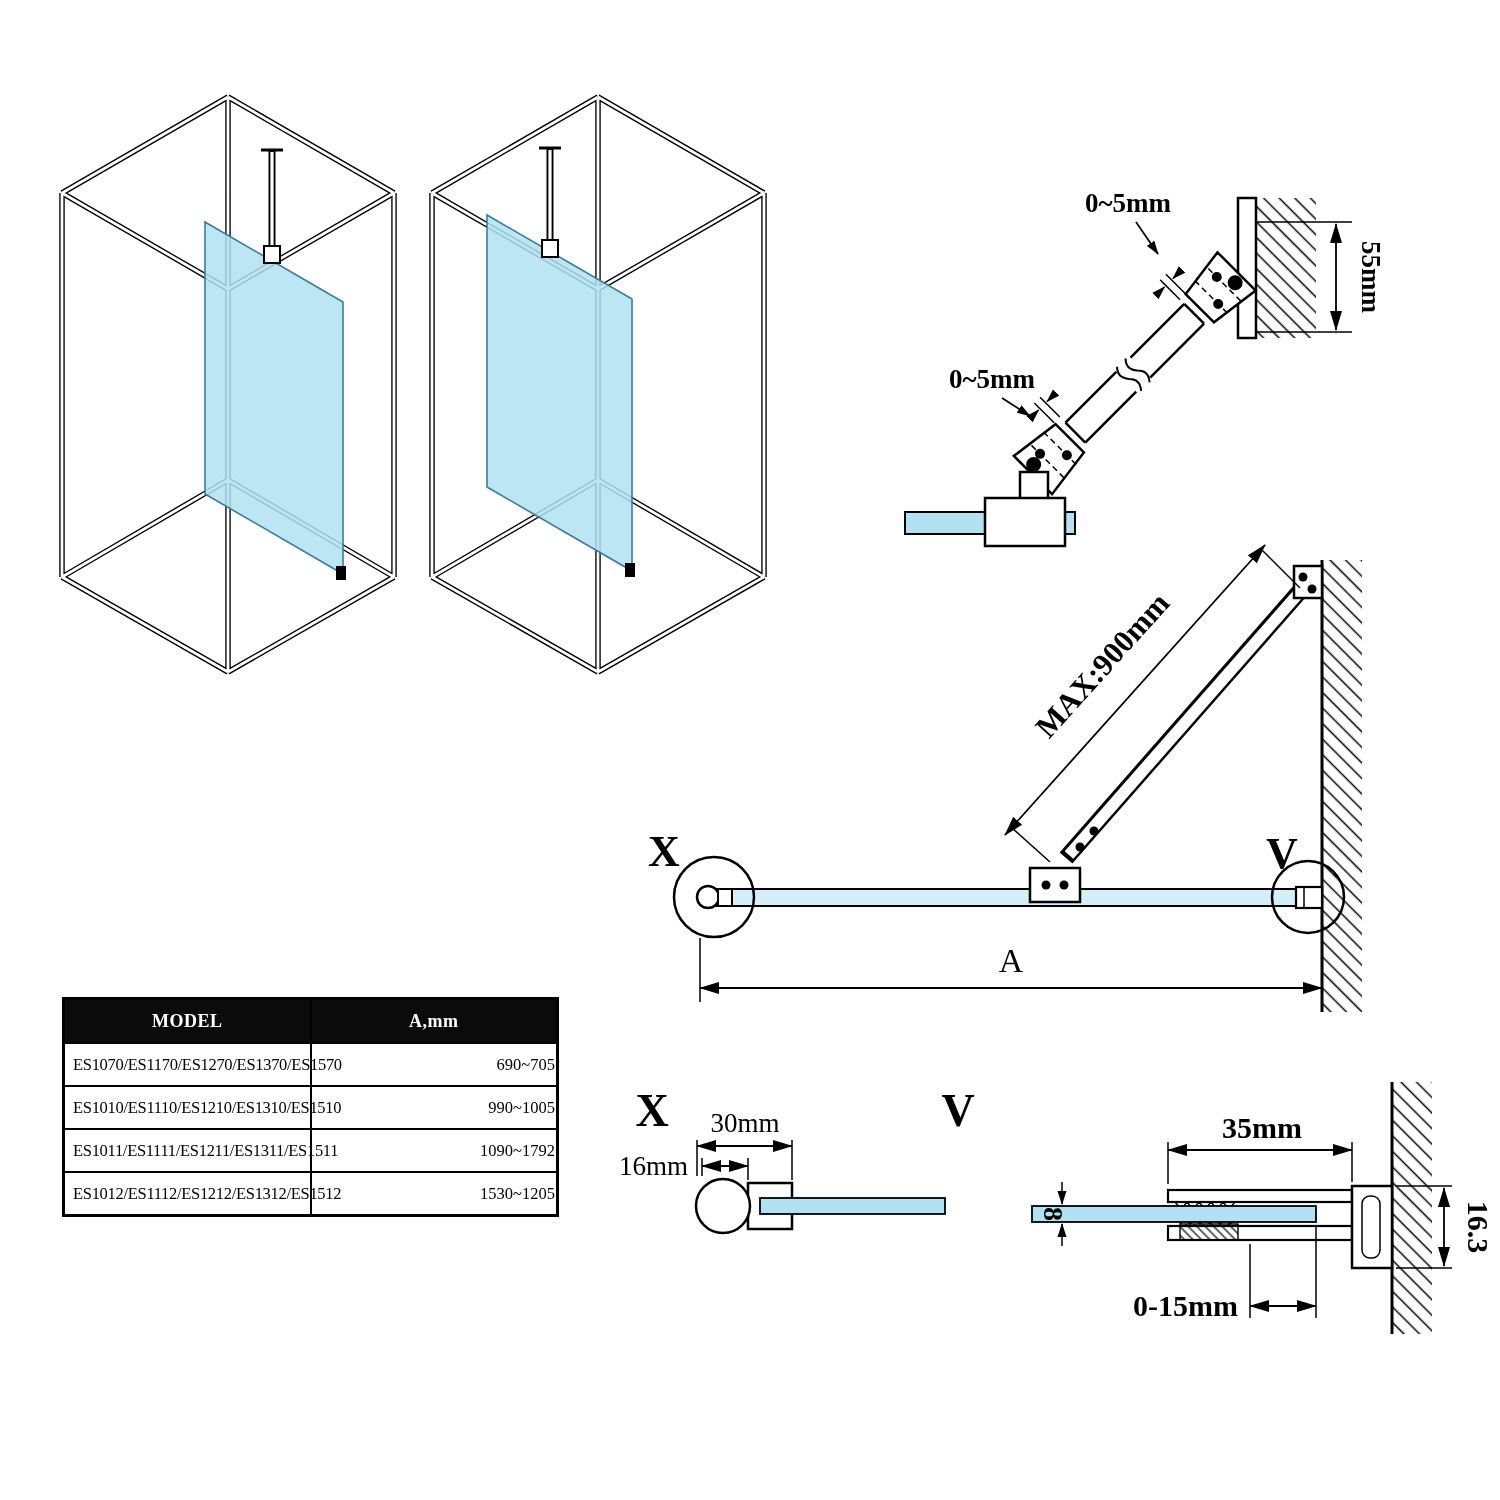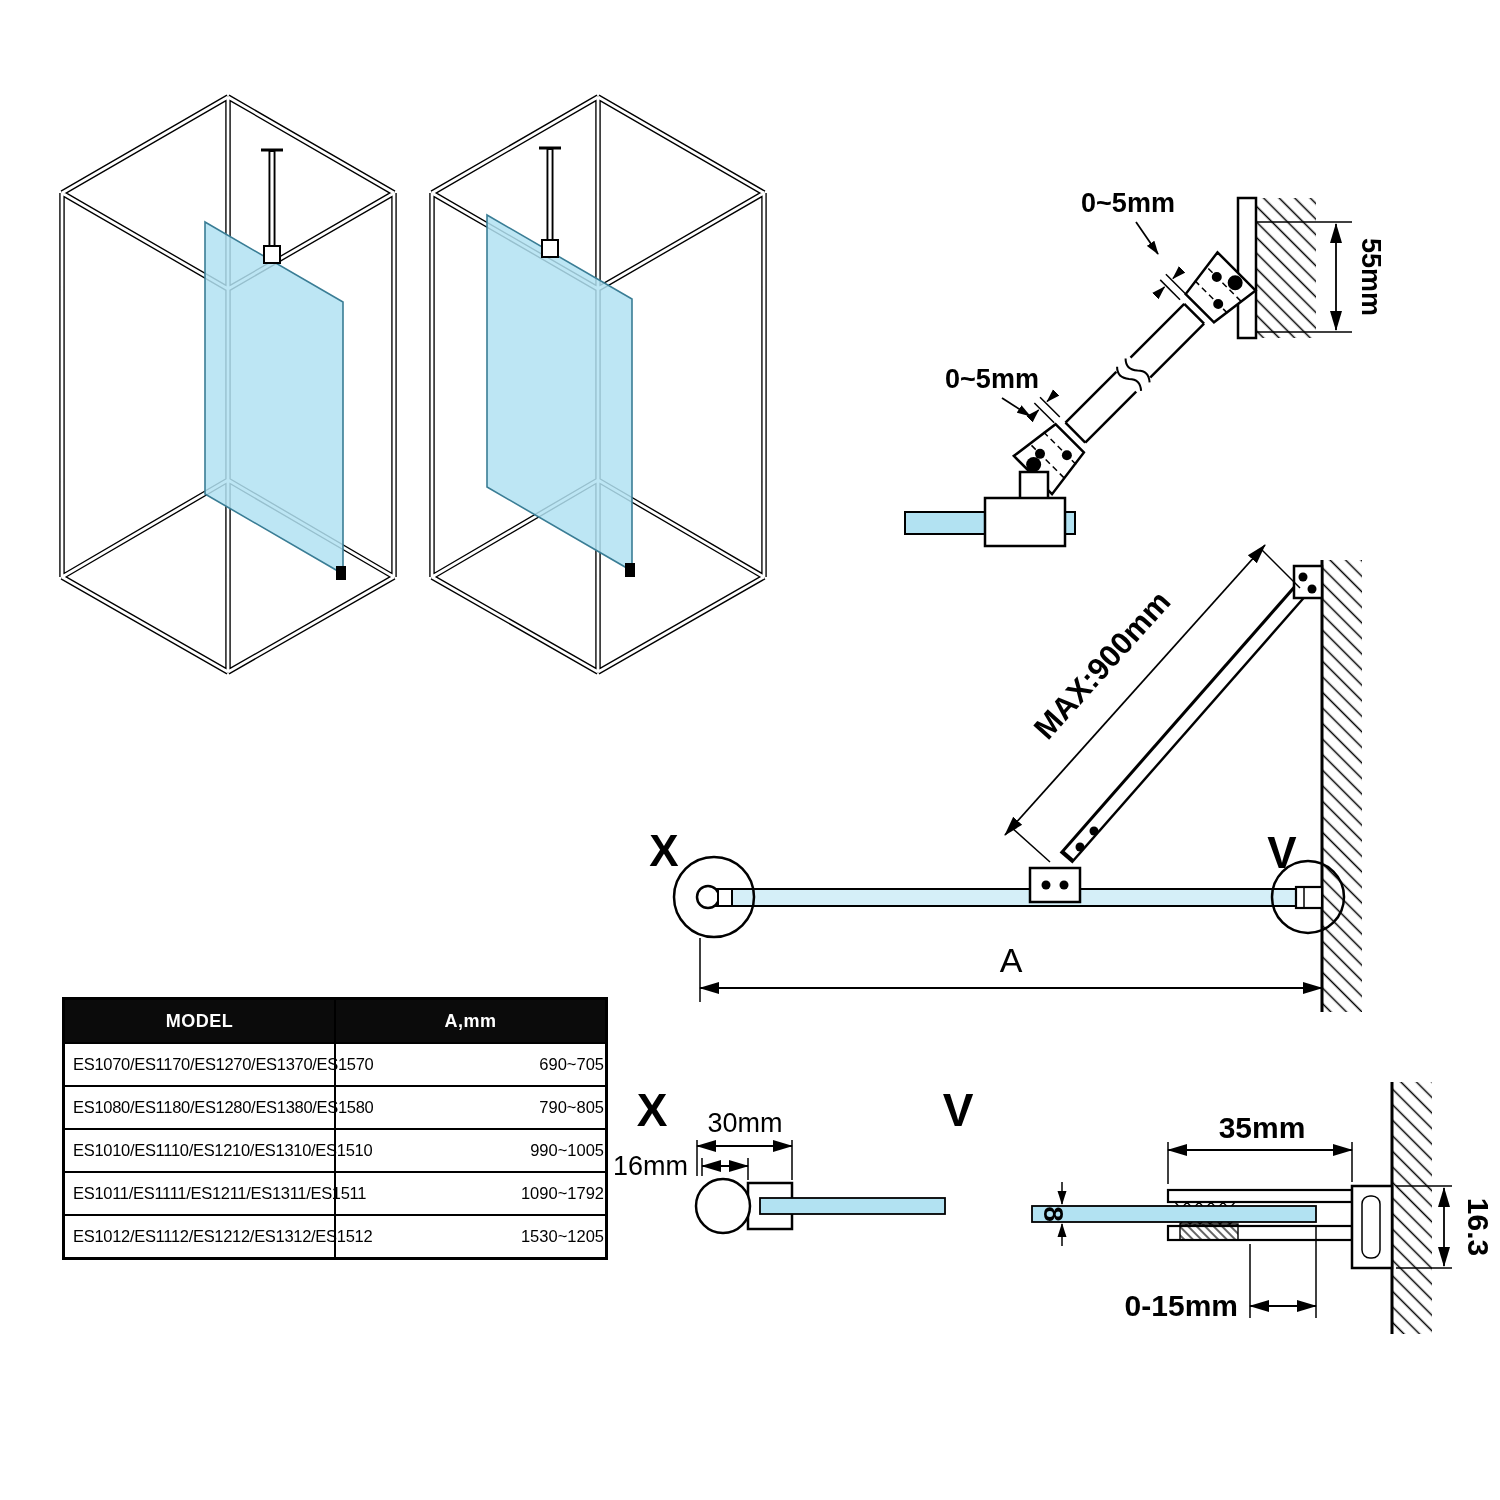--- a/index.html
+++ b/index.html
@@ -1,20 +1,20 @@
 <!DOCTYPE html>
 <html><head>
 <meta charset="utf-8">
 <style>
   html,body{margin:0;padding:0;background:#ffffff;}
   #canvas{position:relative;width:1500px;height:1500px;background:#ffffff;overflow:hidden;
-          font-family:Liberation Sans, sans-serif;}
+          font-family:Liberation Serif, serif;}
   #drawing{position:absolute;left:0;top:0;}
   
-  .spec-table{position:absolute;left:62px;top:997px;width:546px;}
+  .spec-table{position:absolute;left:62px;top:997px;width:497px;}
   .spec-table table{border-collapse:collapse;width:100%;border:3px solid #000;table-layout:fixed;}
   .spec-table th{background:#0b0b0b;color:#fff;font-size:18px;font-weight:bold;height:40px;
                  border:2px solid #000;text-align:center;letter-spacing:.5px;}
   .spec-table td{border:2px solid #000;font-size:16.5px;height:39px;color:#000;}
   .spec-table td.model{text-align:right;padding-left:8px;width:341px;letter-spacing:-0.3px;}
   .spec-table td.amm{text-align:right;}
   svg text{fill:#000;}
   .dim-b{font-weight:bold;}
 </style>
 </head>
@@ -225,24 +225,20 @@
           <th>MODEL</th>
           <th>A,mm</th>
         </tr>
       </thead>
       <tbody>
         <tr>
           <td class="model">ES1070/ES1170/ES1270/ES1370/ES1570</td>
           <td class="amm">690~705</td>
         </tr>
         <tr>
-          <td class="model">ES1080/ES1180/ES1280/ES1380/ES1580</td>
-          <td class="amm">790~805</td>
-        </tr>
-        <tr>
           <td class="model">ES1010/ES1110/ES1210/ES1310/ES1510</td>
           <td class="amm">990~1005</td>
         </tr>
         <tr>
           <td class="model">ES1011/ES1111/ES1211/ES1311/ES1511</td>
           <td class="amm">1090~1792</td>
         </tr>
         <tr>
           <td class="model">ES1012/ES1112/ES1212/ES1312/ES1512</td>
           <td class="amm">1530~1205</td>

